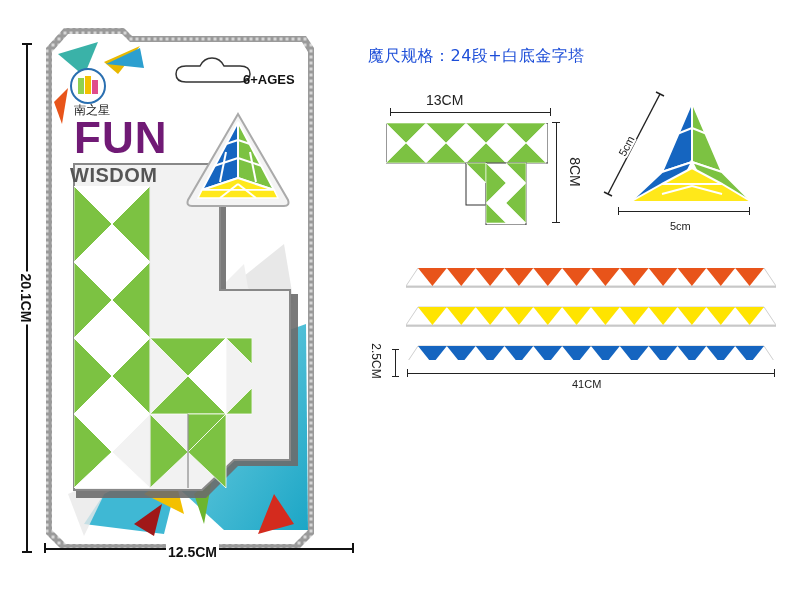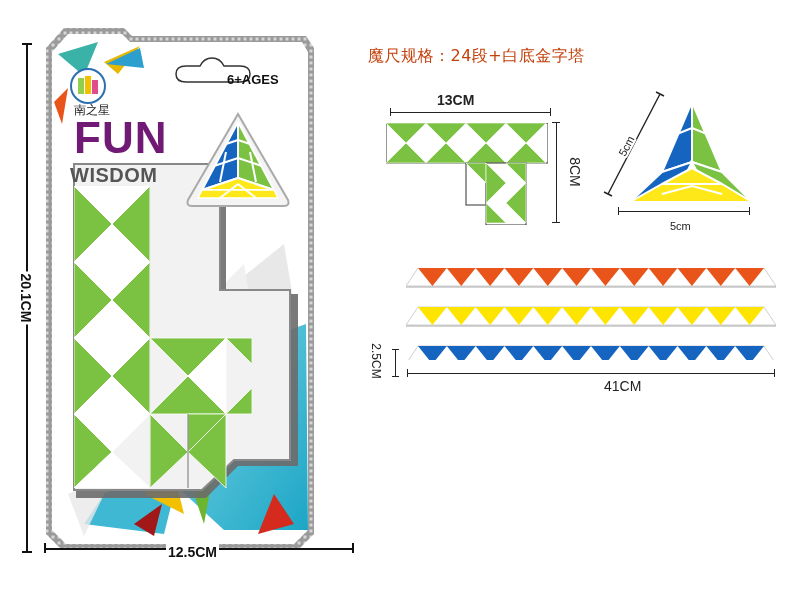--- a/index.html
+++ b/index.html
@@ -8,24 +8,24 @@
   
   .dim-v{position:absolute;width:2px;background:#111;}
   .dim-h{position:absolute;height:2px;background:#111;}
   .tick-h{position:absolute;height:2px;width:10px;background:#111;}
   .tick-v{position:absolute;width:2px;height:10px;background:#111;}
   .thin-v{position:absolute;width:1px;background:#222;}
   .thin-h{position:absolute;height:1px;background:#222;}
   .dim-label-bold{position:absolute;font-family:"Liberation Sans",sans-serif;font-weight:bold;font-size:14px;background:#fff;padding:0 2px;white-space:nowrap;}
   .dim-label{position:absolute;font-family:"Liberation Sans",sans-serif;font-size:13px;background:#fff;white-space:nowrap;color:#222;}
   .vert{transform:rotate(90deg);transform-origin:center;}
-  .spec-title{position:absolute;left:368px;top:46px;font-size:16px;font-family:"DejaVu Sans",sans-serif;color:#c2410c;letter-spacing:0.5px;}
+  .spec-title{position:absolute;left:368px;top:46px;font-size:16px;font-family:"DejaVu Sans",sans-serif;color:#1d4ed8;letter-spacing:0.5px;}
   
   .card-frame{position:absolute;left:44px;top:24px;width:272px;height:530px;}
-  .age{position:absolute;left:227px;top:72px;font-weight:bold;font-size:13px;font-family:"Liberation Sans",sans-serif;color:#111;}
+  .age{position:absolute;left:243px;top:72px;font-weight:bold;font-size:13px;font-family:"Liberation Sans",sans-serif;color:#111;}
   .fun{position:absolute;left:74px;top:116px;font-size:44px;font-weight:900;font-family:"Liberation Sans",sans-serif;letter-spacing:1px;color:#701a75;line-height:44px;}
   .wisdom{position:absolute;left:70px;top:164px;font-size:20px;font-weight:900;font-family:"Liberation Sans",sans-serif;color:#555;letter-spacing:0.5px;}
   .brand{position:absolute;left:88px;top:96px;font-size:12px;color:#222;}
 </style>
 </head>
 <body>
 
 <div class="spec-title">魔尺规格：24段+白底金字塔</div>
 
 <div>
@@ -143,21 +143,21 @@
 <div class="wisdom">WISDOM</div>
 
 <div>
   <div class="tick-v" style="left:44px;top:543px;"></div>
   <div class="dim-h" style="left:44px;top:548px;width:310px;"></div>
   <div class="tick-v" style="left:352px;top:543px;"></div>
   <div class="dim-label-bold" style="left:166px;top:544px;">12.5CM</div>
 </div>
 
 <div>
-  <div class="dim-label" style="left:437px;top:92px;font-size:14px;font-weight:bold;">13CM</div>
+  <div class="dim-label" style="left:426px;top:92px;font-size:14px;">13CM</div>
   <div class="thin-h" style="left:390px;top:112px;width:161px;"></div>
   <div class="thin-v" style="left:390px;top:108px;height:8px;"></div>
   <div class="thin-v" style="left:550px;top:108px;height:8px;"></div>
 
   <svg class="abs" style="left:386px;top:123px;width:162px;height:102px;" viewBox="0 0 162 102">
     <rect x="0" y="0" width="162" height="40" fill="#fff" stroke="#333" stroke-width="1"></rect>
     <g fill="#7cc242" stroke="#fff" stroke-width="0.6">
       <polygon points="0,0 40,0 20,20"></polygon>
         <polygon points="40,0 80,0 60,20"></polygon>
         <polygon points="80,0 120,0 100,20"></polygon>
@@ -264,14 +264,14 @@
         <polygon points="329.16666666666663,78 357.99999999999994,78 343.5833333333333,96" fill="#1565c0"></polygon>
       </g>
     </svg>
   <div class="thin-v" style="left:395px;top:349px;height:28px;"></div>
   <div class="thin-h" style="left:392px;top:349px;width:7px;"></div>
   <div class="thin-h" style="left:392px;top:376px;width:7px;"></div>
   <div class="dim-label vert" style="left:358px;top:354px;font-size:12px;">2.5CM</div>
   <div class="thin-h" style="left:407px;top:373px;width:368px;"></div>
   <div class="thin-v" style="left:407px;top:369px;height:8px;"></div>
   <div class="thin-v" style="left:774px;top:369px;height:8px;"></div>
-  <div class="dim-label" style="left:572px;top:378px;font-size:14px;margin-left:32px;">41CM</div>
+  <div class="dim-label" style="left:572px;top:378px;font-size:11px;">41CM</div>
 </div>
 
 </body></html>

